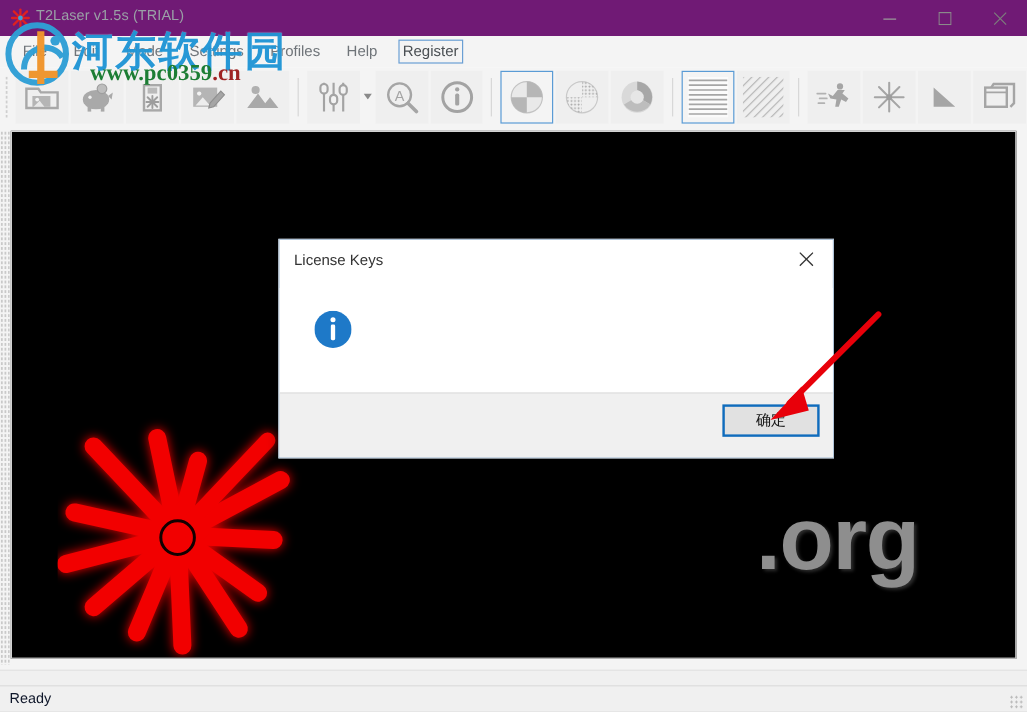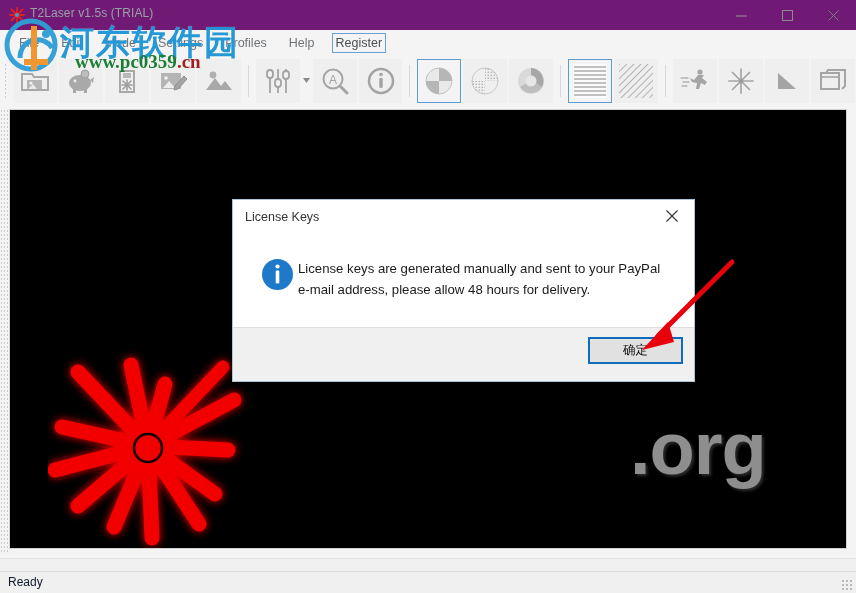--- a/index.html
+++ b/index.html
@@ -232,21 +232,21 @@
     line-height: 21px;
   }
   .dlg-foot {
     position: absolute; left: 0; bottom: 0;
     width: 461px; height: 53px;
     background: #f0f0f0;
     border-top: 1px solid #dedede;
   }
   .dlg-ok {
     position: absolute; right: 11px; top: 9px;
-    width: 95px; height: 27px;
+    width: 81px; height: 27px;
     background: #e1e1e1;
     border: 2px solid #0f6cbd;
     box-sizing: border-box;
     display: flex; align-items: center; justify-content: center;
     font-size: 12.5px; color: #141414;
   }
 
   
   .red-arrow {
     position: absolute; left: 628px; top: 258px;
@@ -559,21 +559,20 @@
       </svg>
     </div>
     <div class="dlg-body">
       <span class="dlg-icon">
         <svg width="31" height="31" viewBox="0 0 31 31">
           <circle cx="15.5" cy="15.5" r="15.5" fill="#1e79c8"></circle>
           <circle cx="15.5" cy="7.5" r="2.1" fill="#ffffff"></circle>
           <rect x="13.7" y="11.5" width="3.6" height="13" rx="1.2" fill="#ffffff"></rect>
         </svg>
       </span>
-      <div class="dlg-msg">License keys are generated manually and sent to your PayPal e-mail address, please allow 48 hours for delivery.</div>
     </div>
     <div class="dlg-foot">
       <div class="dlg-ok">确定</div>
     </div>
   </div>
 
   <div class="red-arrow">
     <svg width="112" height="100" viewBox="0 0 112 100">
       <g>
         <line x1="104" y1="4" x2="30" y2="78" stroke="#e8000a" stroke-width="5" stroke-linecap="round"></line>

